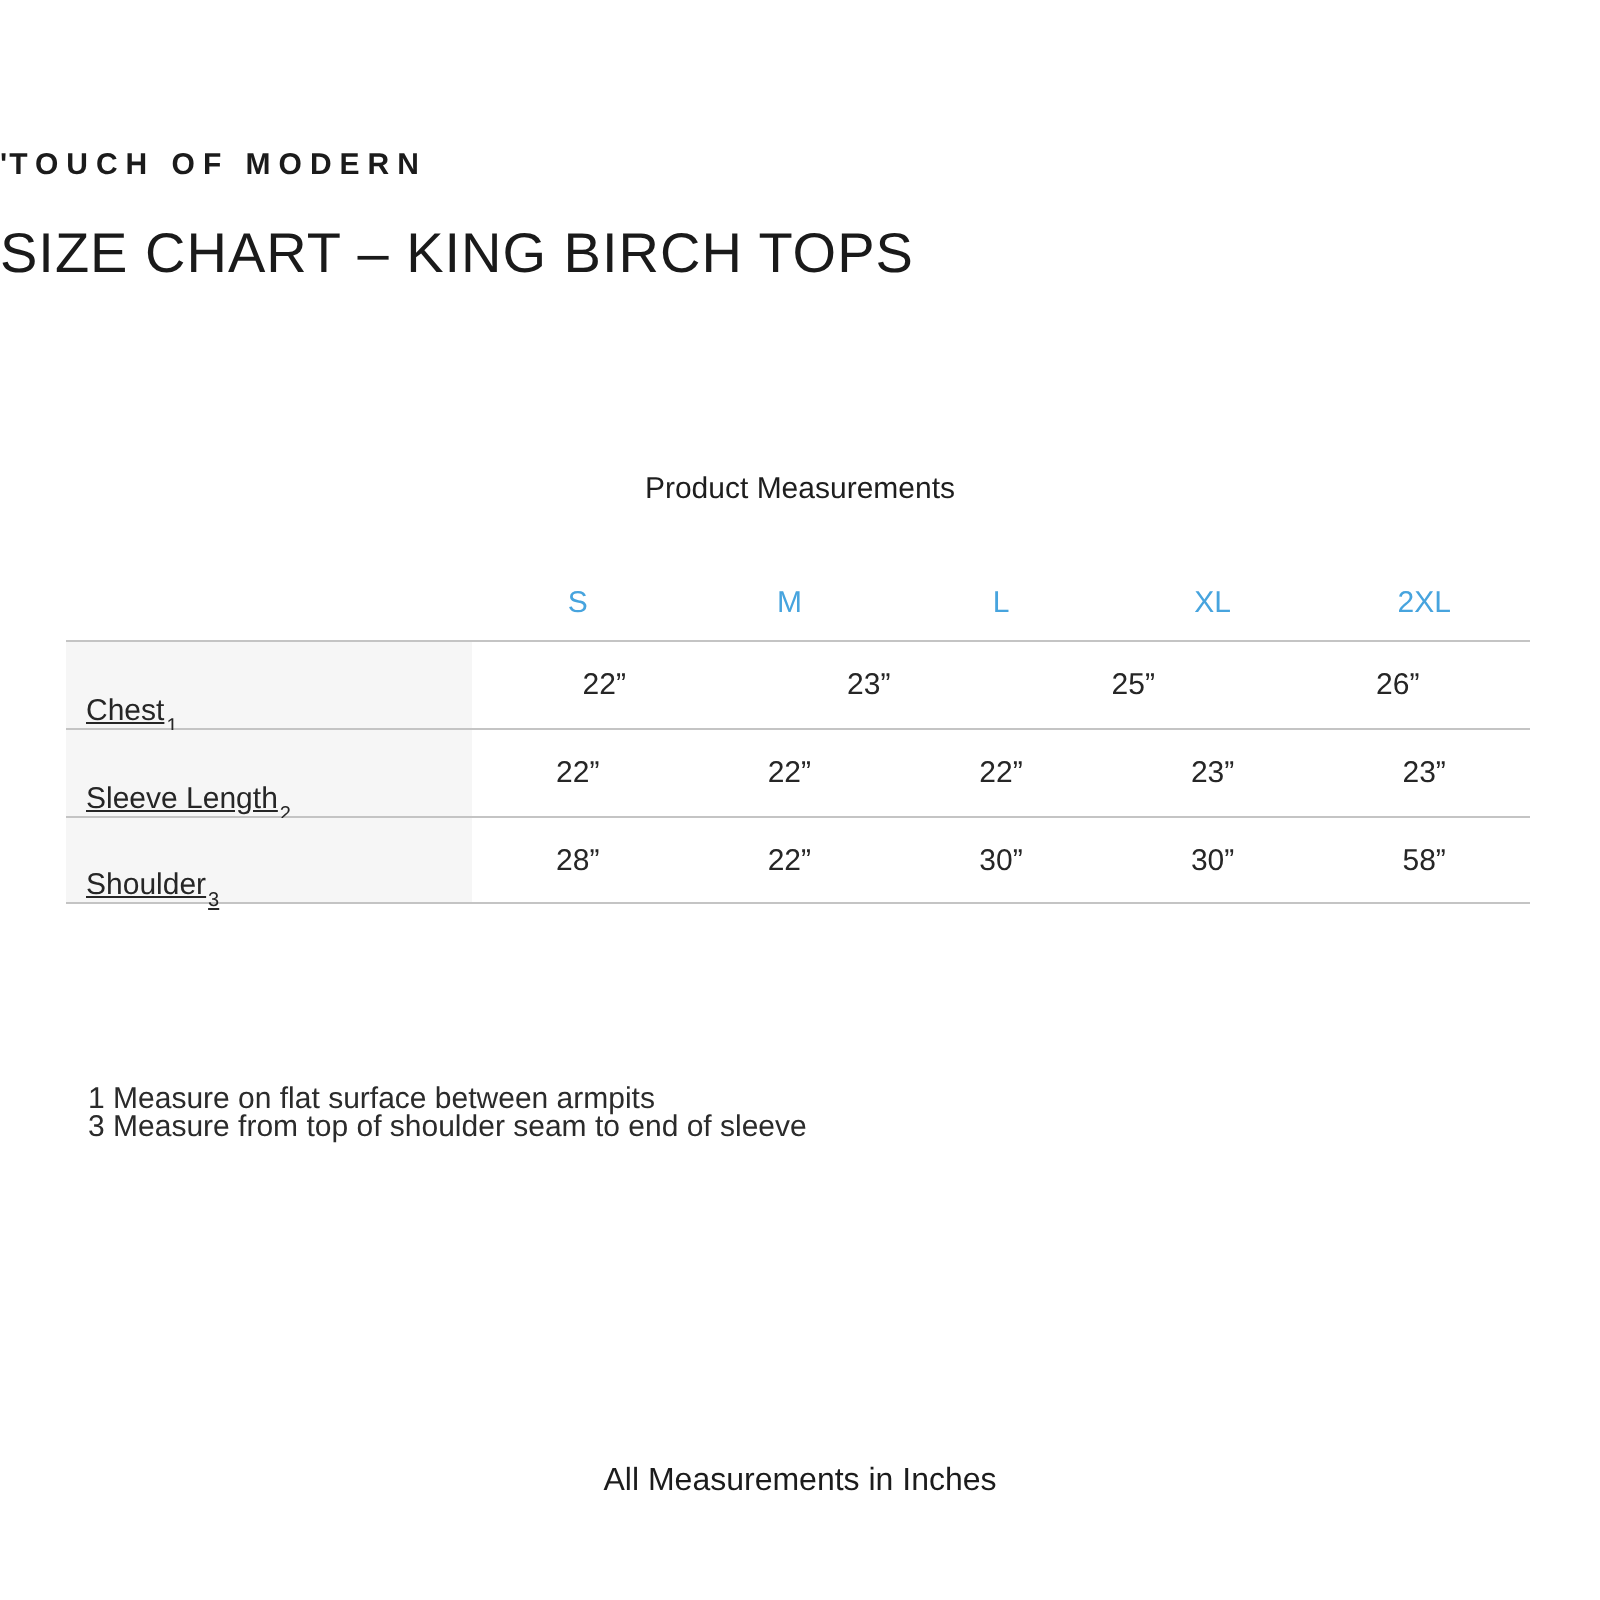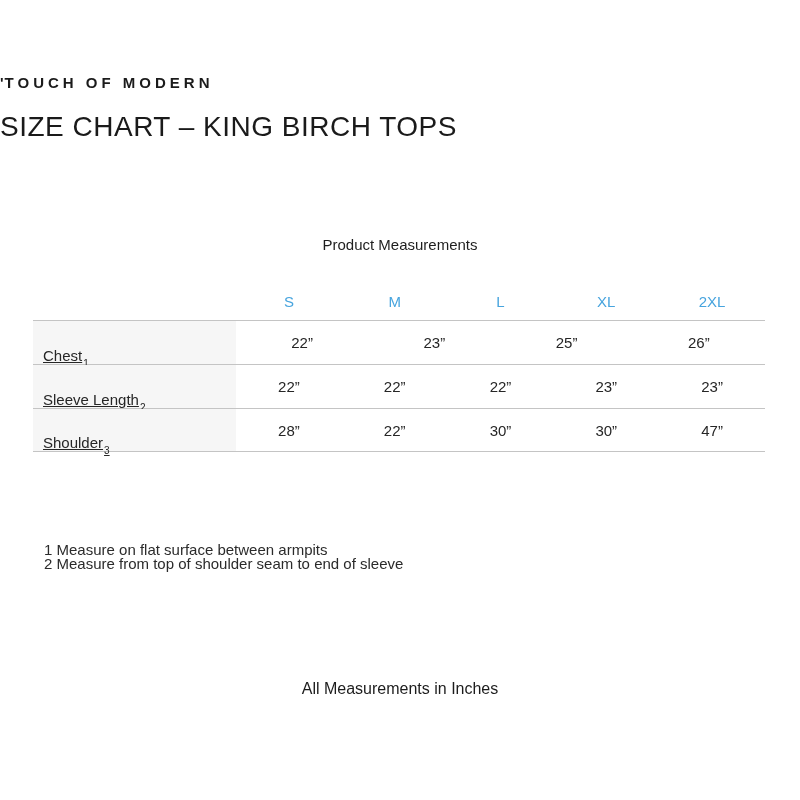--- a/index.html
+++ b/index.html
@@ -86,21 +86,21 @@
   .footnotes {
     position: absolute;
     top: 543px;
     left: 44px;
     font-size: 15px;
     line-height: 13.5px;
     color: #2b2b2b;
   }
   .footer-note {
     position: absolute;
-    top: 680px; left: 0; right: 0;
+    top: 732px; left: 0; right: 0;
     text-align: center;
     font-size: 16px;
     color: #1c1c1c;
   }
 </style>
 </head>
 <body>
 
 <div class="page">
 
@@ -146,25 +146,25 @@
 
     <div class="trow last">
       <div class="cell-label">
           <span>Shoulder</span>
           <sup>3</sup>
         </div>
       <div class="cell-val">28”</div>
       <div class="cell-val">22”</div>
       <div class="cell-val">30”</div>
       <div class="cell-val">30”</div>
-      <div class="cell-val">47”</div>
+      <div class="cell-val">58”</div>
     </div>
 
   </div>
 
   <div class="footnotes">
     <div>1 Measure on flat surface between armpits</div>
-    <div>2 Measure from top of shoulder seam to end of sleeve</div>
+    <div>3 Measure from top of shoulder seam to end of sleeve</div>
   </div>
 
   <div class="footer-note">All Measurements in Inches</div>
 
 </div>
 
 </body></html>

